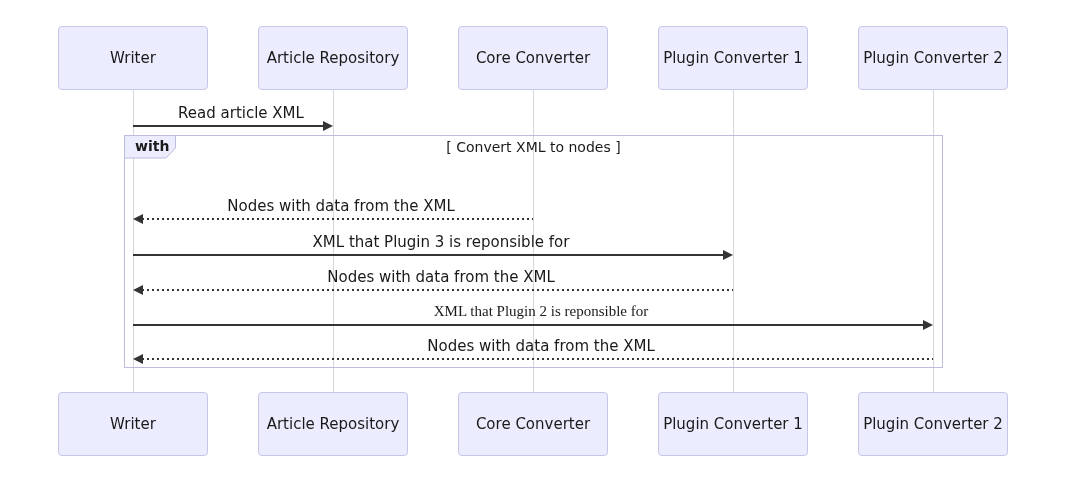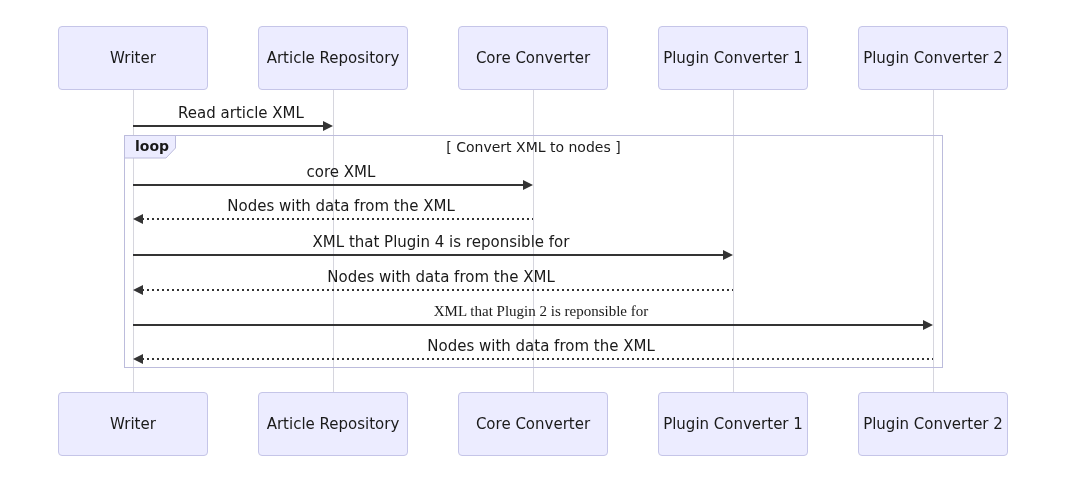--- a/index.html
+++ b/index.html
@@ -94,21 +94,21 @@
   .arrowhead.left  { left: 0;  border-right: 10px solid var(--arrow, #343434); }
 </style>
 </head>
 <body>
 
 <div id="canvas">
   <div class="loop-frame">
     <svg class="loop-tab" width="53" height="24" viewBox="0 0 53 24">
       <path d="M0.5,0.5 H51.5 V13 L42,23 H0.5 Z" fill="#ECECFF" stroke="#bcbcdc" stroke-width="1"></path>
     </svg>
-    <div class="loop-label">loop</div>
+    <div class="loop-label">with</div>
     <div class="loop-condition">[ Convert XML to nodes ]</div>
   </div>
 <div class="lifeline" style="left: 132.5px;"></div>
     <div class="actor-box" style="left: 58px; top: 26px;">
       <span>Writer</span>
     </div>
     <div class="actor-box" style="left: 58px; top: 392px;">
       <span>Writer</span>
     </div>
     <div class="lifeline" style="left: 332.5px;"></div>
@@ -137,32 +137,27 @@
       <span>Plugin Converter 2</span>
     </div>
     <div class="actor-box" style="left: 858px; top: 392px;">
       <span>Plugin Converter 2</span>
     </div>
     <div class="message" style="left: 133px; width: 200px; top: 104px;">
       <div class="msg-label">Read article XML</div>
       <div class="msg-line solid" style="left: 0px; width: 191px;"></div>
       <div class="arrowhead right"></div>
     </div>
-    <div class="message" style="left: 133px; width: 400px; top: 163px;">
-      <div class="msg-label">core XML</div>
-      <div class="msg-line solid" style="left: 0px; width: 391px;"></div>
-      <div class="arrowhead right"></div>
-    </div>
     <div class="message" style="left: 133px; width: 400px; top: 197px;">
       <div class="msg-label">Nodes with data from the XML</div>
       <div class="msg-line dashed" style="left: 9px; width: 391px;"></div>
       <div class="arrowhead left"></div>
     </div>
     <div class="message" style="left: 133px; width: 600px; top: 233px;">
-      <div class="msg-label">XML that Plugin 4 is reponsible for</div>
+      <div class="msg-label">XML that Plugin 3 is reponsible for</div>
       <div class="msg-line solid" style="left: 0px; width: 591px;"></div>
       <div class="arrowhead right"></div>
     </div>
     <div class="message" style="left: 133px; width: 600px; top: 268px;">
       <div class="msg-label">Nodes with data from the XML</div>
       <div class="msg-line dashed" style="left: 9px; width: 591px;"></div>
       <div class="arrowhead left"></div>
     </div>
     <div class="message" style="left: 133px; width: 800px; top: 303px; font-family: Liberation Serif, serif;">
       <div class="msg-label">XML that Plugin 2 is reponsible for</div>

